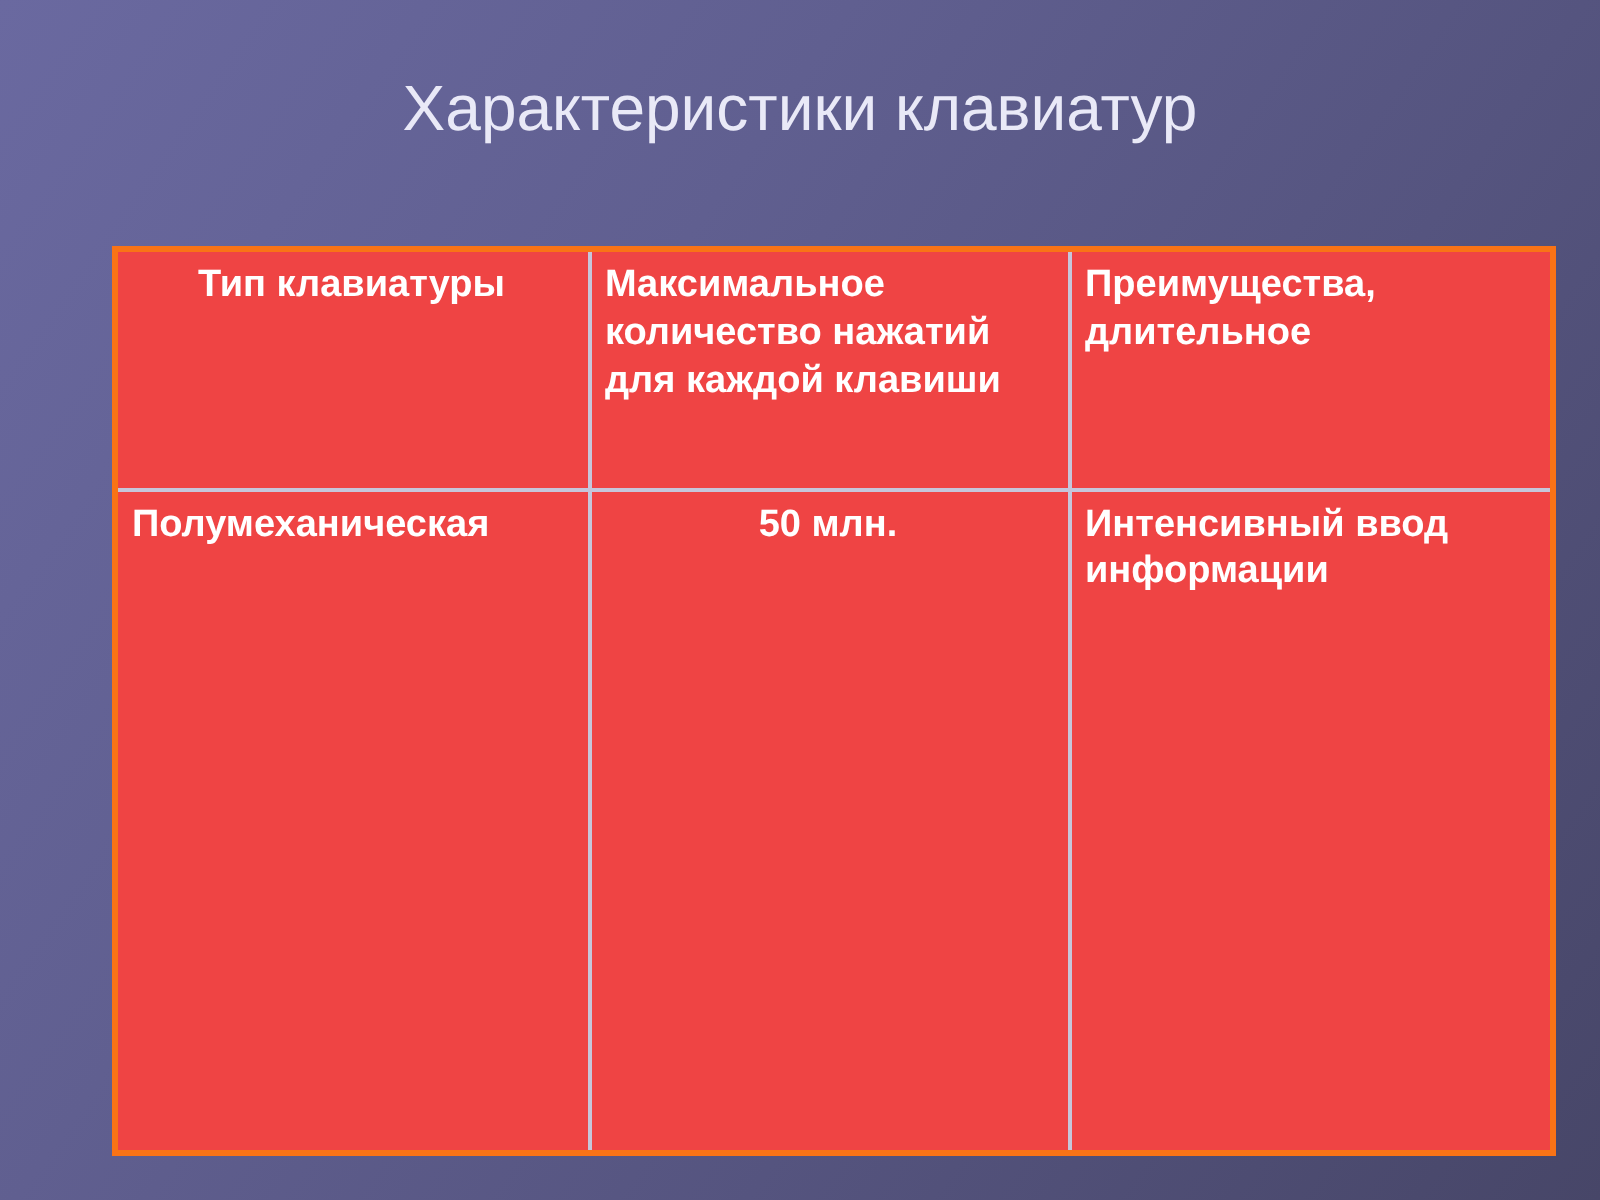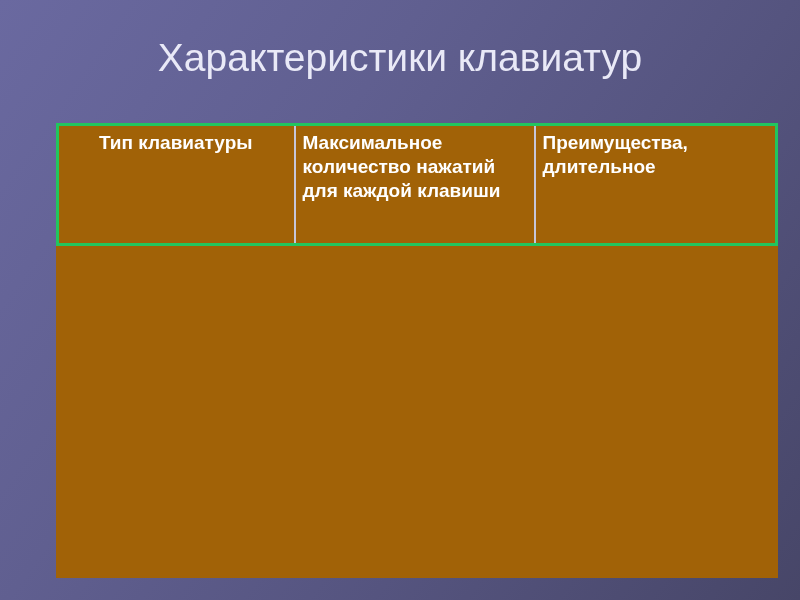--- a/index.html
+++ b/index.html
@@ -18,35 +18,35 @@
     position: absolute;
     inset: 0;
   }
   .title {
     position: absolute;
     top: 36px;
     left: 0;
     width: 100%;
     margin: 0;
     text-align: center;
-    font-size: 39px;
+    font-size: 32px;
     font-weight: 400;
     letter-spacing: 0px;
     color: #e9e9f7;
   }
   table.kb {
     position: absolute;
     left: 56px;
     top: 123px;
     width: 719px;
     height: 455px;
     border-collapse: collapse;
     table-layout: fixed;
-    background: #a16207;
-    border: 3px solid #22c55e;
+    background: #ef4444;
+    border: 3px solid #f97316;
   }
   table.kb th, table.kb td {
     border: 2px solid #c6c6da;
     vertical-align: top;
     color: #ffffff;
     font-size: 19px;
     font-weight: 700;
     line-height: 1.25;
     padding: 5px 8px 5px 7px;
   }
@@ -80,16 +80,21 @@
       <col class="c3">
     </colgroup>
     <thead>
       <tr class="r-head">
         <th class="c1">Тип клавиатуры</th>
         <th class="c2">Максимальное количество нажатий для каждой клавиши</th>
         <th class="c3">Преимущества, длительное</th>
       </tr>
     </thead>
     <tbody>
+      <tr class="r2">
+        <td class="c1">Полумеханическая</td>
+        <td class="c2">50 млн.</td>
+        <td class="c3">Интенсивный ввод информации</td>
+      </tr>
     </tbody>
   </table>
 
 </div>
 
 </body></html>

